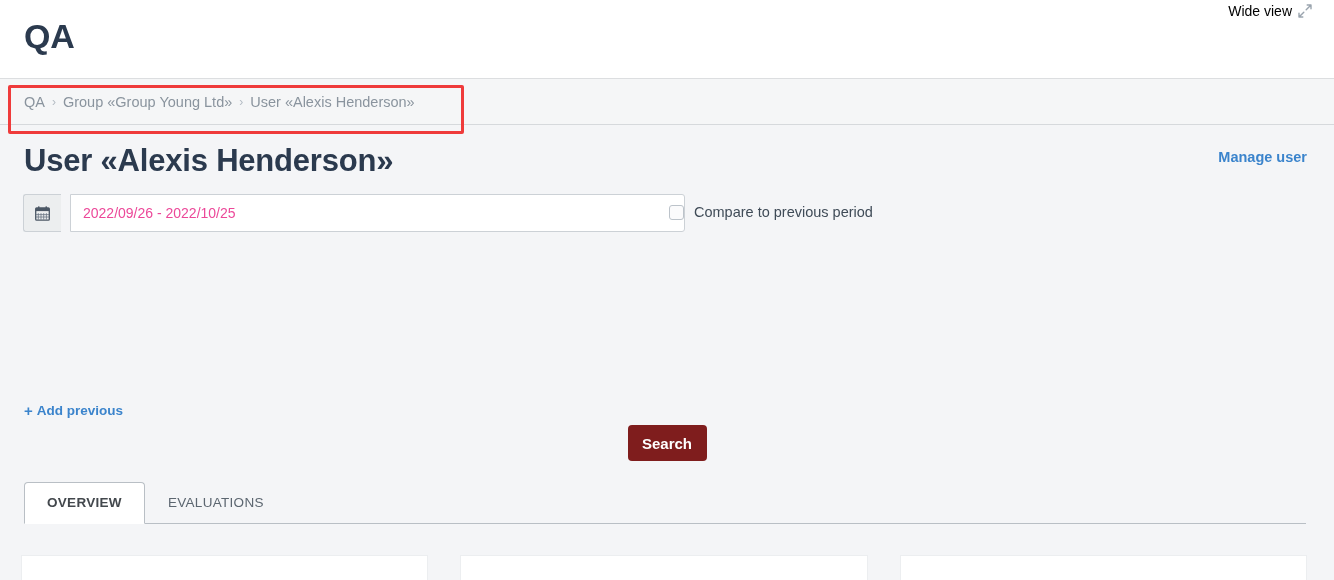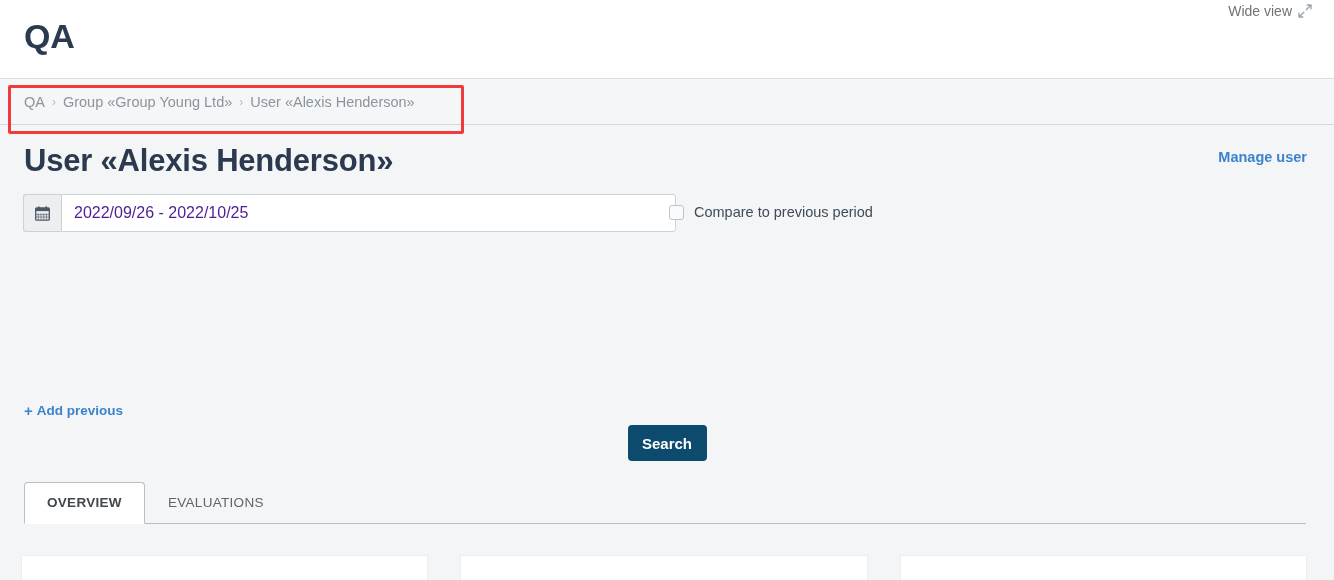--- a/index.html
+++ b/index.html
@@ -24,21 +24,21 @@
     font-size: 34px;
     font-weight: 600;
     color: #2b3a4e;
     letter-spacing: -0.3px;
     line-height: 44px;
   }
   .wide-view {
     position: absolute;
     right: 22px; top: 3px;
     font-size: 14px;
-    color: #737373;
+    color: #000000;
     display: flex;
     align-items: center;
     gap: 6px;
     cursor: pointer;
     margin-left: 34px;
   }
   .wide-view svg { display: block; }
 
   
   .breadcrumb-bar {
@@ -119,25 +119,26 @@
     display: flex;
     align-items: center;
     justify-content: center;
     cursor: pointer;
   }
   .dr-input {
     width: 615px;
     background: #ffffff;
     border: 1px solid #ccd1d6;
     border-radius: 0 3px 3px 0;
-    font-size: 16px;
-    color: #4c1d95;
+    font-size: 14px;
+    color: #ec4899;
     padding: 0 12px;
     font-family: "Liberation Sans", sans-serif;
     outline: none;
+    margin-left: 9px;
   }
   .compare-wrap {
     position: absolute;
     left: 669px; top: 10px;
     display: flex;
     align-items: center;
     gap: 10px;
     cursor: pointer;
     justify-content: space-between;
   }
@@ -168,21 +169,21 @@
   .add-filters .plus { font-size: 15px; font-weight: 700; line-height: 1; }
 
   
   .search-wrap {
     position: absolute;
     left: 0; right: 0; top: 286px;
     display: flex;
     justify-content: center;
   }
   .search-btn {
-    background: #0c4a6e;
+    background: #7f1d1d;
     color: #ffffff;
     border: none;
     border-radius: 4px;
     font-size: 15px;
     font-weight: 700;
     font-family: "Liberation Sans", sans-serif;
     width: 79px;
     height: 36px;
     cursor: pointer;
   }

